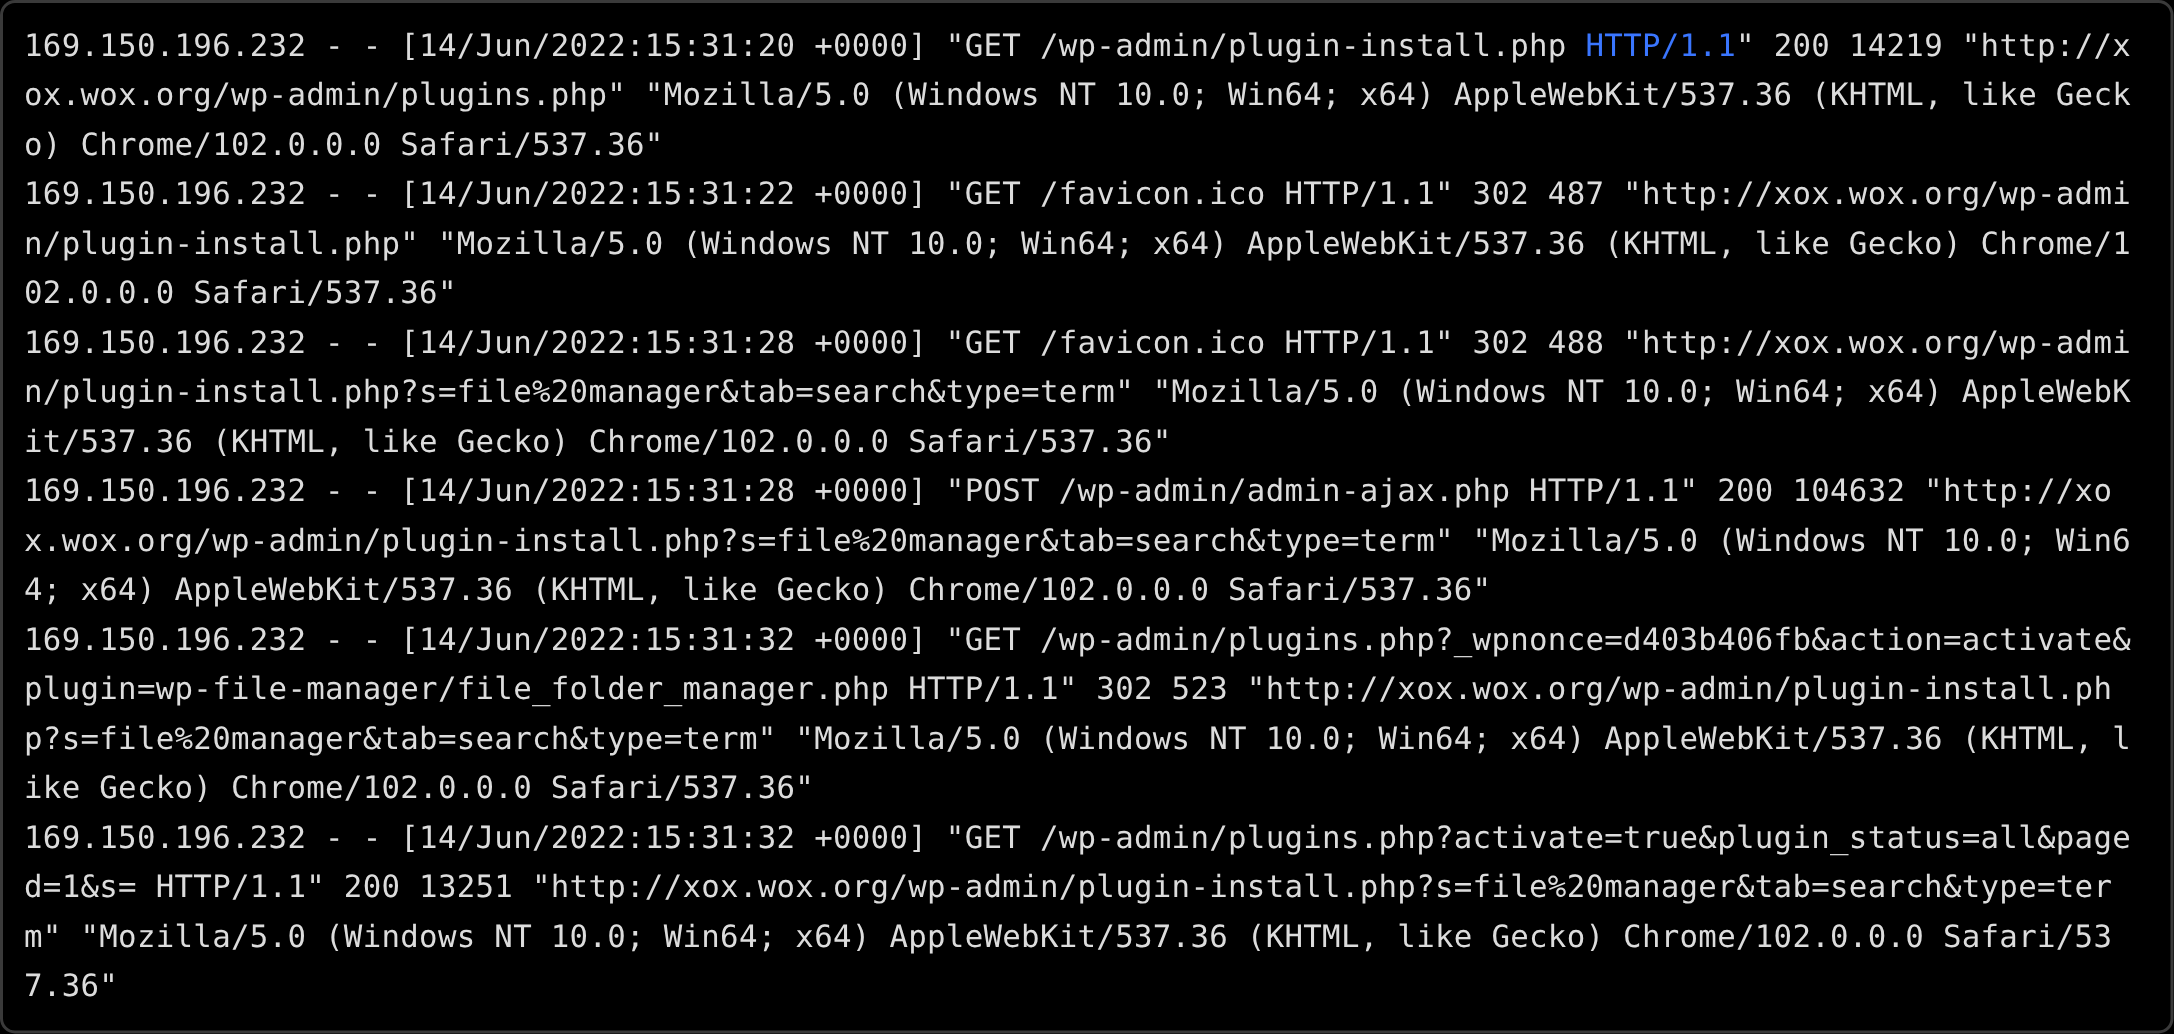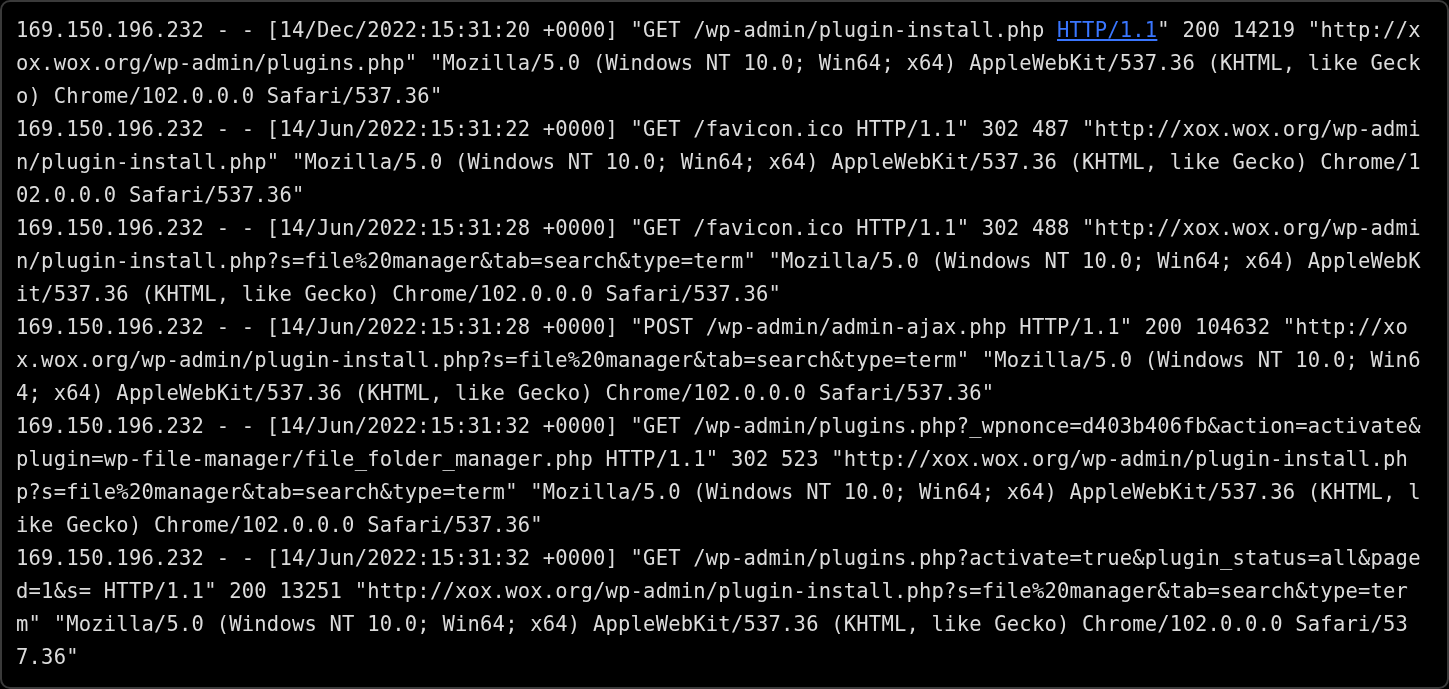--- a/index.html
+++ b/index.html
@@ -25,25 +25,24 @@
     color: #dcdcdc;
     white-space: pre-wrap;
     word-break: break-all;
     overflow-wrap: break-word;
   }
   .log-entry {
     display: inline;
   }
   .link {
     color: #3a76ff;
-    text-decoration: underline;
     cursor: pointer;
   }
 </style>
 </head>
 <body>
 
-<div class="terminal"><span class="log-entry"><span>169.150.196.232 - - [14/Dec/2022:15:31:20 +0000] "GET /wp-admin/plugin-install.php </span><a class="link">HTTP/1.1</a><span>" 200 14219 "http://xox.wox.org/wp-admin/plugins.php" "Mozilla/5.0 (Windows NT 10.0; Win64; x64) AppleWebKit/537.36 (KHTML, like Gecko) Chrome/102.0.0.0 Safari/537.36"</span></span>
+<div class="terminal"><span class="log-entry"><span>169.150.196.232 - - [14/Jun/2022:15:31:20 +0000] "GET /wp-admin/plugin-install.php </span><a class="link">HTTP/1.1</a><span>" 200 14219 "http://xox.wox.org/wp-admin/plugins.php" "Mozilla/5.0 (Windows NT 10.0; Win64; x64) AppleWebKit/537.36 (KHTML, like Gecko) Chrome/102.0.0.0 Safari/537.36"</span></span>
 <span class="log-entry"><span>169.150.196.232 - - [14/Jun/2022:15:31:22 +0000] "GET /favicon.ico HTTP/1.1" 302 487 "http://xox.wox.org/wp-admin/plugin-install.php" "Mozilla/5.0 (Windows NT 10.0; Win64; x64) AppleWebKit/537.36 (KHTML, like Gecko) Chrome/102.0.0.0 Safari/537.36"</span></span>
 <span class="log-entry"><span>169.150.196.232 - - [14/Jun/2022:15:31:28 +0000] "GET /favicon.ico HTTP/1.1" 302 488 "http://xox.wox.org/wp-admin/plugin-install.php?s=file%20manager&amp;tab=search&amp;type=term" "Mozilla/5.0 (Windows NT 10.0; Win64; x64) AppleWebKit/537.36 (KHTML, like Gecko) Chrome/102.0.0.0 Safari/537.36"</span></span>
 <span class="log-entry"><span>169.150.196.232 - - [14/Jun/2022:15:31:28 +0000] "POST /wp-admin/admin-ajax.php HTTP/1.1" 200 104632 "http://xox.wox.org/wp-admin/plugin-install.php?s=file%20manager&amp;tab=search&amp;type=term" "Mozilla/5.0 (Windows NT 10.0; Win64; x64) AppleWebKit/537.36 (KHTML, like Gecko) Chrome/102.0.0.0 Safari/537.36"</span></span>
 <span class="log-entry"><span>169.150.196.232 - - [14/Jun/2022:15:31:32 +0000] "GET /wp-admin/plugins.php?_wpnonce=d403b406fb&amp;action=activate&amp;plugin=wp-file-manager/file_folder_manager.php HTTP/1.1" 302 523 "http://xox.wox.org/wp-admin/plugin-install.php?s=file%20manager&amp;tab=search&amp;type=term" "Mozilla/5.0 (Windows NT 10.0; Win64; x64) AppleWebKit/537.36 (KHTML, like Gecko) Chrome/102.0.0.0 Safari/537.36"</span></span>
 <span class="log-entry"><span>169.150.196.232 - - [14/Jun/2022:15:31:32 +0000] "GET /wp-admin/plugins.php?activate=true&amp;plugin_status=all&amp;paged=1&amp;s= HTTP/1.1" 200 13251 "http://xox.wox.org/wp-admin/plugin-install.php?s=file%20manager&amp;tab=search&amp;type=term" "Mozilla/5.0 (Windows NT 10.0; Win64; x64) AppleWebKit/537.36 (KHTML, like Gecko) Chrome/102.0.0.0 Safari/537.36"</span></span></div>
 
 </body></html>

